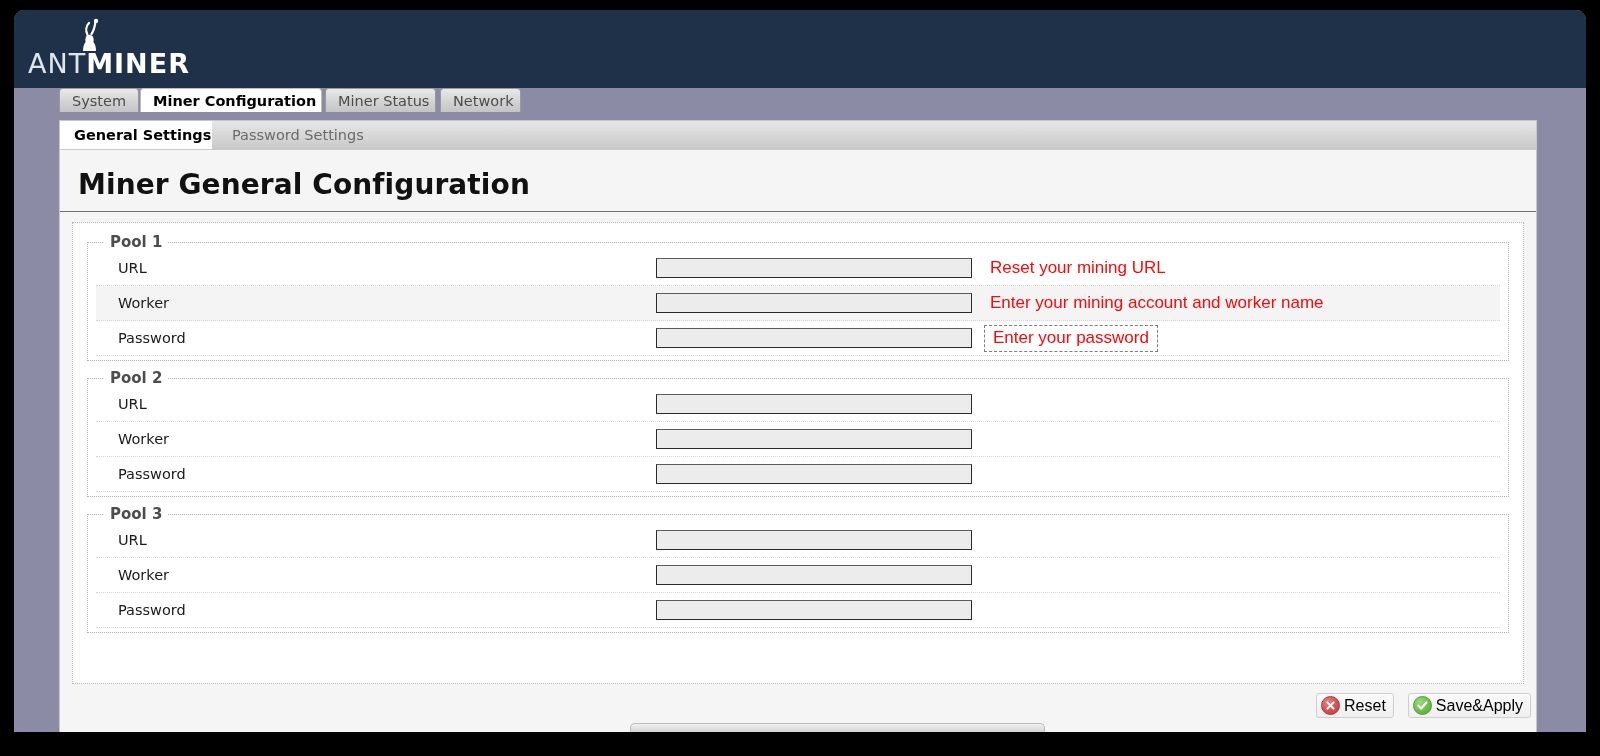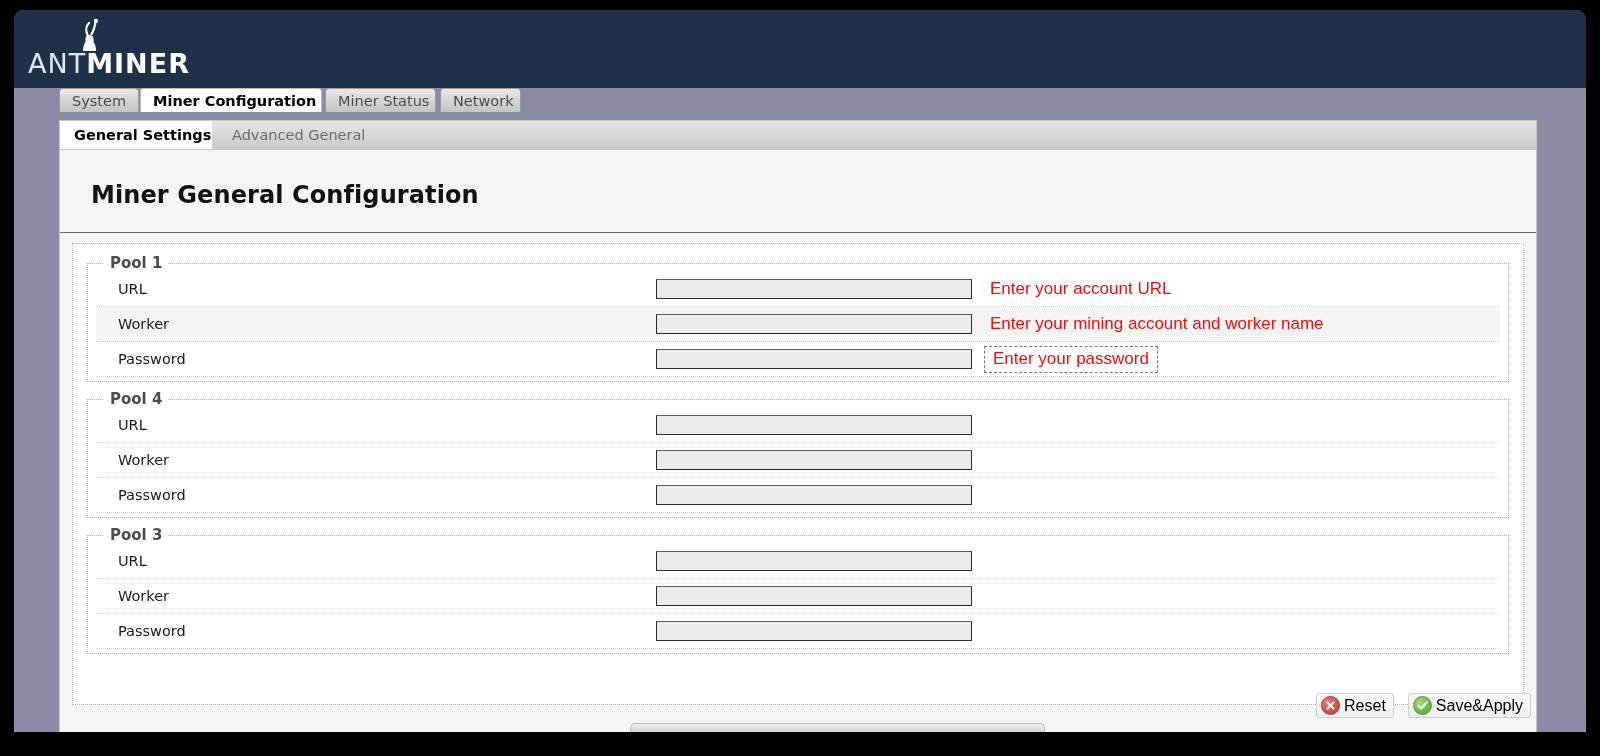--- a/index.html
+++ b/index.html
@@ -132,23 +132,23 @@
   }
   .subtab.active {
     background: #ffffff;
     color: #000000;
     font-weight: 700;
     text-align: right;
   }
 
   
   .page-title {
-    margin: 13px;
+    margin: 0;
     padding: 18px 0 10px 18px;
-    font-size: 24px;
+    font-size: 28px;
     font-weight: 700;
     color: #111111;
     letter-spacing: 0.1px;
   }
   .title-rule {
     height: 0;
     border-top: 1px solid #6f6f6f;
     margin: 0 0 0 0;
   }
 
@@ -316,49 +316,49 @@
       <div class="tab" style="left:45px;width:80px;"><span>System</span></div>
       <div class="tab active" style="left:126px;width:182px;"><span>Miner Configuration</span></div>
       <div class="tab" style="left:311px;width:111px;"><span>Miner Status</span></div>
       <div class="tab" style="left:426px;width:81px;"><span>Network</span></div>
     </div>
 
     <div class="card">
 
       <div class="subtabbar">
         <div class="subtab active" style="left:0px;width:152px;"><span>General Settings</span></div>
-        <div class="subtab" style="left:158px;"><span>Advanced General</span></div>
+        <div class="subtab" style="left:158px;"><span>Password Settings</span></div>
       </div>
 
       <h1 class="page-title">Miner General Configuration</h1>
       <div class="title-rule"></div>
 
       <div class="outer-box">
 
         <fieldset class="pool">
           <legend>Pool 1</legend>
           <div class="row">
             <div class="row-label">URL</div>
             <input class="field" type="text" placeholder="" style="">
-            <span class="hint">Enter your account URL</span>
+            <span class="hint">Reset your mining URL</span>
           </div>
           <div class="row alt">
             <div class="row-label">Worker</div>
             <input class="field" type="text" placeholder="" style="">
             <span class="hint">Enter your mining account and worker name</span>
           </div>
           <div class="row">
             <div class="row-label">Password</div>
             <input class="field" type="text" placeholder="" style="">
             <span class="hint boxed">Enter your password</span>
           </div>
         </fieldset>
 
         <fieldset class="pool">
-          <legend>Pool 4</legend>
+          <legend>Pool 2</legend>
           <div class="row">
             <div class="row-label">URL</div>
             <input class="field" type="text" placeholder="" style="">
           </div>
           <div class="row">
             <div class="row-label">Worker</div>
             <input class="field" type="text" placeholder="" style="">
           </div>
           <div class="row">
             <div class="row-label">Password</div>

